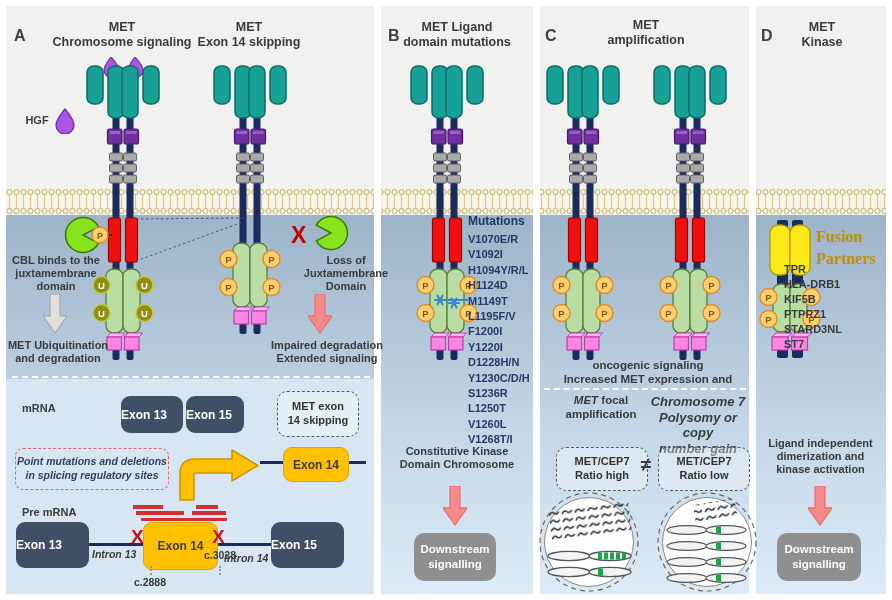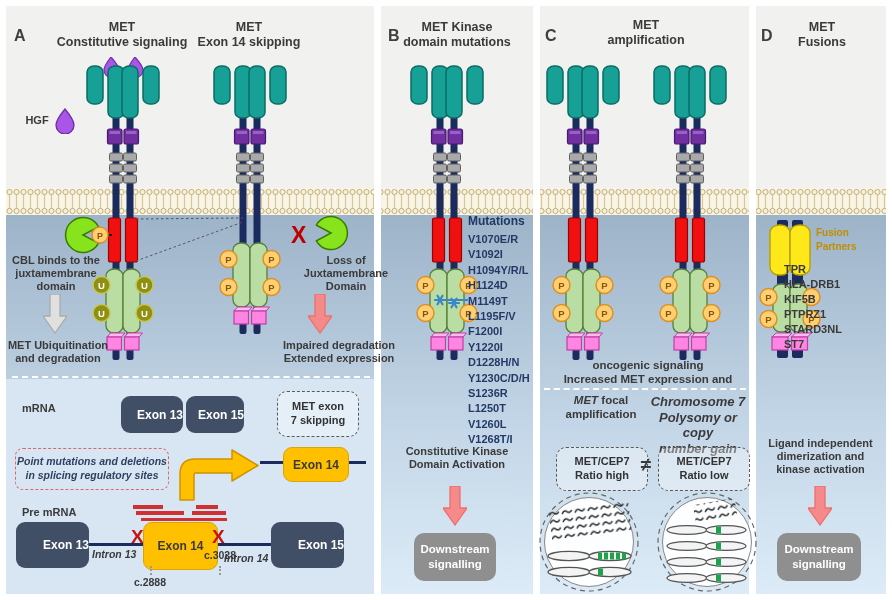--- a/index.html
+++ b/index.html
@@ -7,21 +7,21 @@
   .abs{position:absolute;}
   .t{position:absolute;font-weight:700;color:#3a3a3a;text-align:center;line-height:1.2;}
   .ttl{font-size:12.5px;}
   .body{font-size:11px;}
   .sm{font-size:10.5px;}
   .letter{font-size:16px;color:#3f3f3f;}
   .it{font-style:italic;}
   .left{text-align:left;}
   .divider{position:absolute;top:0;width:7px;height:600px;background:#ffffff;}
   .wdash{position:absolute;border-top:2px dashed #ffffff;height:0;}
-  .exon{position:absolute;background:#404f66;color:#ffffff;font-weight:700;font-size:12px;display:flex;align-items:center;justify-content:flex-end;border-radius:9px;}
+  .exon{position:absolute;background:#404f66;color:#ffffff;font-weight:700;font-size:12px;display:flex;align-items:center;justify-content:flex-start;border-radius:9px;}
   .exonY{position:absolute;background:#ffc000;color:#3a3a3a;font-weight:700;font-size:12px;display:flex;align-items:center;justify-content:center;border-radius:9px;border:1.5px solid #d9a50a;}
   .dashbox{position:absolute;border:1.6px dashed #5a5a5a;border-radius:10px;display:flex;flex-direction:column;align-items:center;justify-content:center;font-weight:700;font-size:11px;color:#333;background:rgba(255,255,255,0.35);line-height:1.25;}
   .redbox{position:absolute;border:1.6px dashed #e06666;border-radius:8px;display:flex;flex-direction:column;align-items:center;justify-content:center;font-weight:700;font-style:italic;font-size:10.5px;color:#2f3f5f;line-height:1.3;}
   .down{position:absolute;background:#8f8f8f;border-radius:10px;color:#ffffff;font-weight:700;font-size:11.5px;display:flex;flex-direction:column;align-items:center;justify-content:center;text-align:center;line-height:1.3;}
   .rmark{position:absolute;background:#d03030;height:3.5px;}
   .dotv{position:absolute;border-left:2px dotted #999;width:0;}
   .navline{position:absolute;background:#1b2b5e;}
   .xmark{position:absolute;font-weight:800;color:#c41414;font-size:19px;line-height:1;}
   .blue{color:#243a66;}
   .gold{color:#bf8f00;}
@@ -53,37 +53,37 @@
   <div class="wdash" style="left:12px;top:376px;width:358px;"></div>
   <div class="wdash" style="left:544px;top:388px;width:202px;"></div>
 
   <div class="t letter" style="left:14px;top:26px;">A</div>
   <div class="t letter" style="left:388px;top:26px;">B</div>
   <div class="t letter" style="left:545px;top:26px;">C</div>
   <div class="t letter" style="left:761px;top:26px;">D</div>
 
   <div class="t ttl" style="left:32px;top:20px;width:180px;">
     <div>MET</div>
-      <div>Constitutive signaling</div>
+      <div>Chromosome signaling</div>
   </div>
   <div class="t ttl" style="left:179px;top:20px;width:140px;">
     <div>MET</div>
       <div>Exon 14 skipping</div>
   </div>
   <div class="t ttl" style="left:392px;top:20px;width:130px;">
-    <div>MET Kinase</div>
+    <div>MET Ligand</div>
       <div>domain mutations</div>
   </div>
   <div class="t ttl" style="left:576px;top:18px;width:140px;">
     <div>MET</div>
       <div>amplification</div>
   </div>
   <div class="t ttl" style="left:757px;top:20px;width:130px;">
     <div>MET</div>
-      <div>Fusions</div>
+      <div>Kinase</div>
   </div>
 
   <div class="t body" style="left:22px;top:114px;width:30px;">HGF</div>
   <svg class="abs" style="left:54px;top:108px;" width="22" height="26" viewBox="0 0 22 26">
     <path d="M11 1C11 1 2 12 2 17a9 9 0 0 0 18 0C20 12 11 1 11 1Z" fill="#a855e8" stroke="#7030a0" stroke-width="1.3"></path>
   </svg>
 
   <svg class="abs" style="left:75px;top:57px;" width="96" height="312" viewBox="0 0 96 312">
     <g>
         <path d="M36 0C36 0 29 9 29 13a7.5 7.5 0 0 0 15 0C44 9 36 0 36 0Z" fill="#a855e8" stroke="#7030a0" stroke-width="1.2"></path>
@@ -232,35 +232,35 @@
       <div>and degradation</div>
   </div>
   <div class="t body" style="left:294px;top:254px;width:104px;">
     <div>Loss of</div>
       <div>Juxtamembrane</div>
       <div>Domain</div>
   </div>
   <svg class="abs" style="left:308px;top:294px;" width="24" height="40" viewBox="0 0 24 40">
     <polygon points="7,0 17,0 17,22 24,22 12,39 0,22 7,22" fill="#f58a8a" stroke="#ef6f6f" stroke-width="1.3"></polygon>
   </svg>
-  <div class="t body" style="left:264px;top:339px;width:150px;">
+  <div class="t body" style="left:252px;top:339px;width:150px;">
     <div>Impaired degradation</div>
-      <div>Extended expression</div>
+      <div>Extended signaling</div>
   </div>
 
   <div class="t body left" style="left:22px;top:402px;width:50px;">mRNA</div>
   <div class="exon" style="left:121px;top:396px;width:62px;height:37px;">
       <span>Exon 13</span>
     </div>
   <div class="exon" style="left:186px;top:396px;width:58px;height:37px;">
       <span>Exon 15</span>
     </div>
   <div class="dashbox" style="left:277px;top:391px;width:80px;height:44px;">
     <div>MET exon</div>
-      <div>7 skipping</div>
+      <div>14 skipping</div>
   </div>
   <div class="redbox" style="left:15px;top:448px;width:152px;height:40px;">
     <div>Point mutations and deletions</div>
       <div>in splicing regulatory sites</div>
   </div>
   <svg class="abs" style="left:172px;top:448px;" width="95" height="55" viewBox="0 0 95 55">
     <path d="M8 52 L8 26 Q8 11 23 11 L60 11 L60 2 L86 17.5 L60 33 L60 25 L23 25 Q22 25 22 28 L22 52 Z" fill="#ffc000" stroke="#cf9200" stroke-width="1.5" stroke-linejoin="round"></path>
   </svg>
   <div class="navline" style="left:260px;top:461px;width:106px;height:3px;"></div>
   <div class="exonY" style="left:283px;top:447px;width:64px;height:33px;">
@@ -377,21 +377,21 @@
       <div>D1228H/N</div>
       <div>Y1230C/D/H</div>
       <div>S1236R</div>
       <div>L1250T</div>
       <div>V1260L</div>
       <div>V1268T/I</div>
     </div>
 
   <div class="t body" style="left:382px;top:445px;width:150px;">
     <div>Constitutive Kinase</div>
-      <div>Domain Activation</div>
+      <div>Domain Chromosome</div>
   </div>
   <svg class="abs" style="left:443px;top:486px;" width="24" height="40" viewBox="0 0 24 40">
     <polygon points="7,0 17,0 17,22 24,22 12,39 0,22 7,22" fill="#f58a8a" stroke="#ef6f6f" stroke-width="1.3"></polygon>
   </svg>
   <div class="down" style="left:414px;top:533px;width:82px;height:48px;">
     <div>Downstream</div>
       <div>signalling</div>
   </div>
 
   <svg class="abs" style="left:535px;top:57px;" width="96" height="312" viewBox="0 0 96 312">
@@ -614,21 +614,21 @@
         <text x="69.5" y="102.5" text-anchor="middle" font-size="9.5" font-weight="bold" fill="#8a5400">P</text>
       </g>
     <g>
       <polygon points="30,117 34,113 50,113 46,117" fill="#ffb9ef" stroke="#bf3fa8" stroke-width="1"></polygon>
       <polygon points="49.5,117 53.5,113 69.5,113 65.5,117" fill="#ffb9ef" stroke="#bf3fa8" stroke-width="1"></polygon>
       <rect x="30" y="117" width="16" height="13" fill="#ff85e2" stroke="#bf3fa8" stroke-width="1.2"></rect>
       <rect x="49.5" y="117" width="16" height="13" fill="#ff85e2" stroke="#bf3fa8" stroke-width="1.2"></rect>
     </g>
   </svg>
 
-  <div class="t left gold" style="left:816px;top:226px;width:70px;font-size:10px;line-height:1.35;">
+  <div class="t left gold" style="left:816px;top:226px;width:70px;font-size:16px;line-height:1.35;font-family:Liberation Serif, serif;">
     <div>Fusion</div>
       <div>Partners</div>
   </div>
   <div class="t body left" style="left:784px;top:262px;width:72px;line-height:15px;">
       <div>TPR</div>
       <div>HLA-DRB1</div>
       <div>KIF5B</div>
       <div>PTPRZ1</div>
       <div>STARD3NL</div>
       <div>ST7</div>

